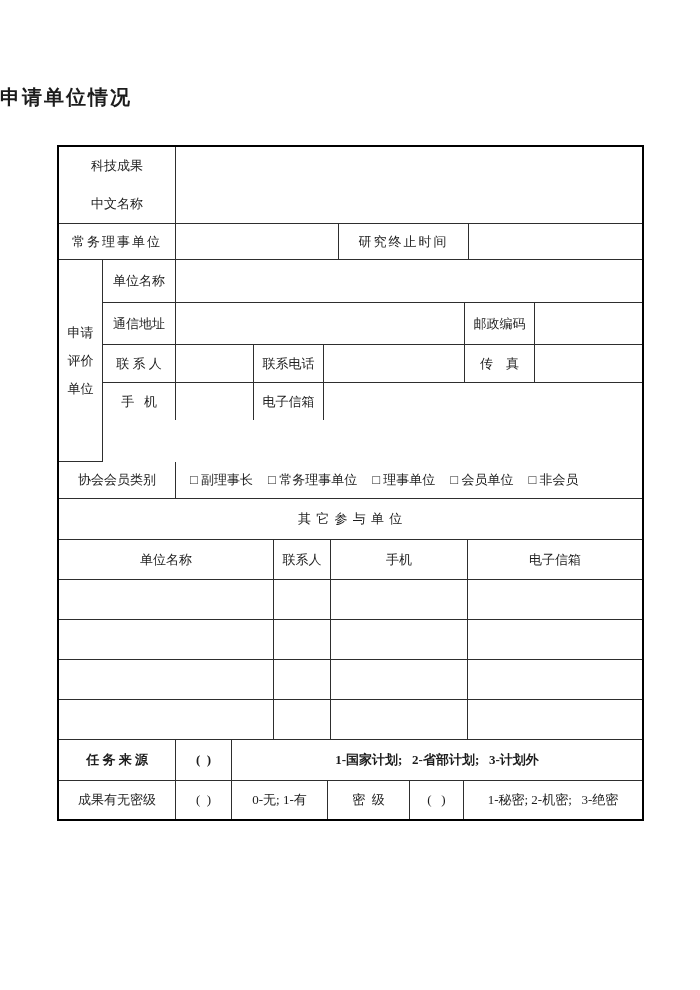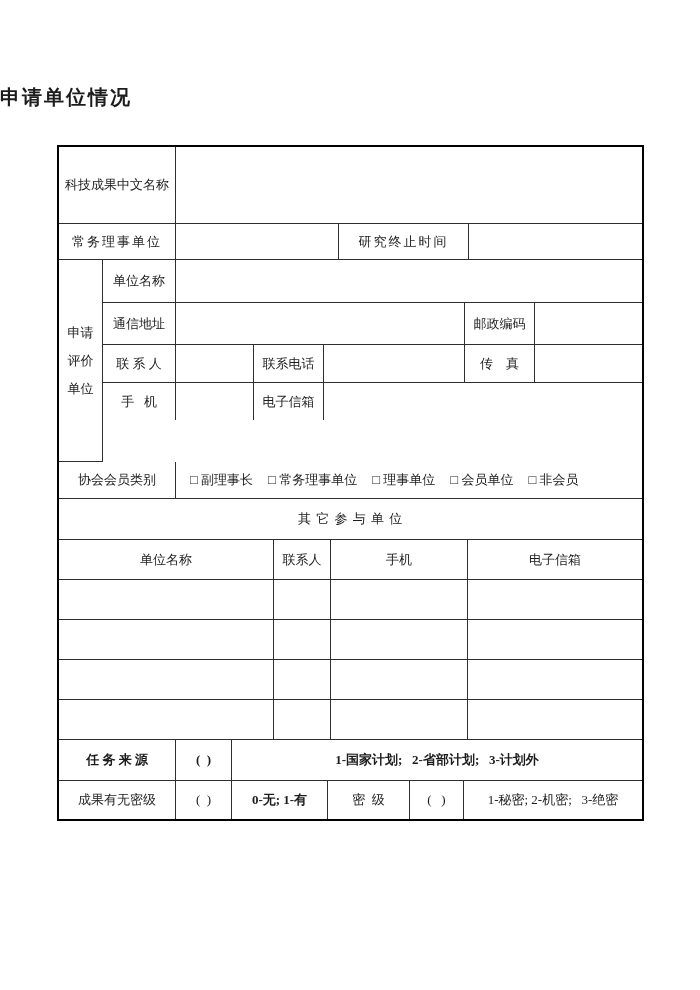--- a/index.html
+++ b/index.html
@@ -31,21 +31,21 @@
     border-bottom:1px solid #2e2e2e;
     display:flex;align-items:center;justify-content:center;
     text-align:center;
     overflow:hidden;
     flex:0 0 auto;
   }
   .c.cl{justify-content:flex-start;text-align:left;}
   .c.nr{border-right:none;}
   .c.nb{border-bottom:none;}
   .fill{flex:1 1 auto;}
-  .two-line{display:flex;flex-direction:row;line-height:38px;}
+  .two-line{display:flex;flex-direction:column;line-height:38px;}
   .v-label{display:flex;flex-direction:column;line-height:28px;}
   .opts{display:flex;align-items:center;padding-left:8px;}
   .opts-attr{gap:23px;}
   .opts-mem{gap:15px;}
   .sec-title{letter-spacing:1px;}
   .spaced2{letter-spacing:2px;}
   .page-num{
     position:absolute;top:882px;left:0;width:100%;
     text-align:center;font-size:12px;letter-spacing:1px;
   }
@@ -167,21 +167,21 @@
 
     <div class="row" style="height:41px;font-weight:bold;">
       <div class="c" style="width:117px;">任&nbsp;务&nbsp;来&nbsp;源</div>
       <div class="c" style="width:56px;">(&nbsp;&nbsp;)</div>
       <div class="c nr fill">1-国家计划;&nbsp;&nbsp;&nbsp;2-省部计划;&nbsp;&nbsp;&nbsp;3-计划外</div>
     </div>
 
     <div class="row" style="height:38px;">
       <div class="c nb" style="width:117px;">成果有无密级</div>
       <div class="c nb" style="width:56px;">(&nbsp;&nbsp;)</div>
-      <div class="c nb" style="width:96px;font-weight:bold;">0-无;&nbsp;1-有</div>
+      <div class="c nb" style="width:96px;">0-无;&nbsp;1-有</div>
       <div class="c nb" style="width:82px;">密&nbsp;&nbsp;级</div>
       <div class="c nb" style="width:54px;">(&nbsp;&nbsp;&nbsp;)</div>
       <div class="c nb nr fill">1-秘密;&nbsp;2-机密;&nbsp;&nbsp;&nbsp;3-绝密</div>
     </div>
 
   </div>
 
 
 </div>
 

